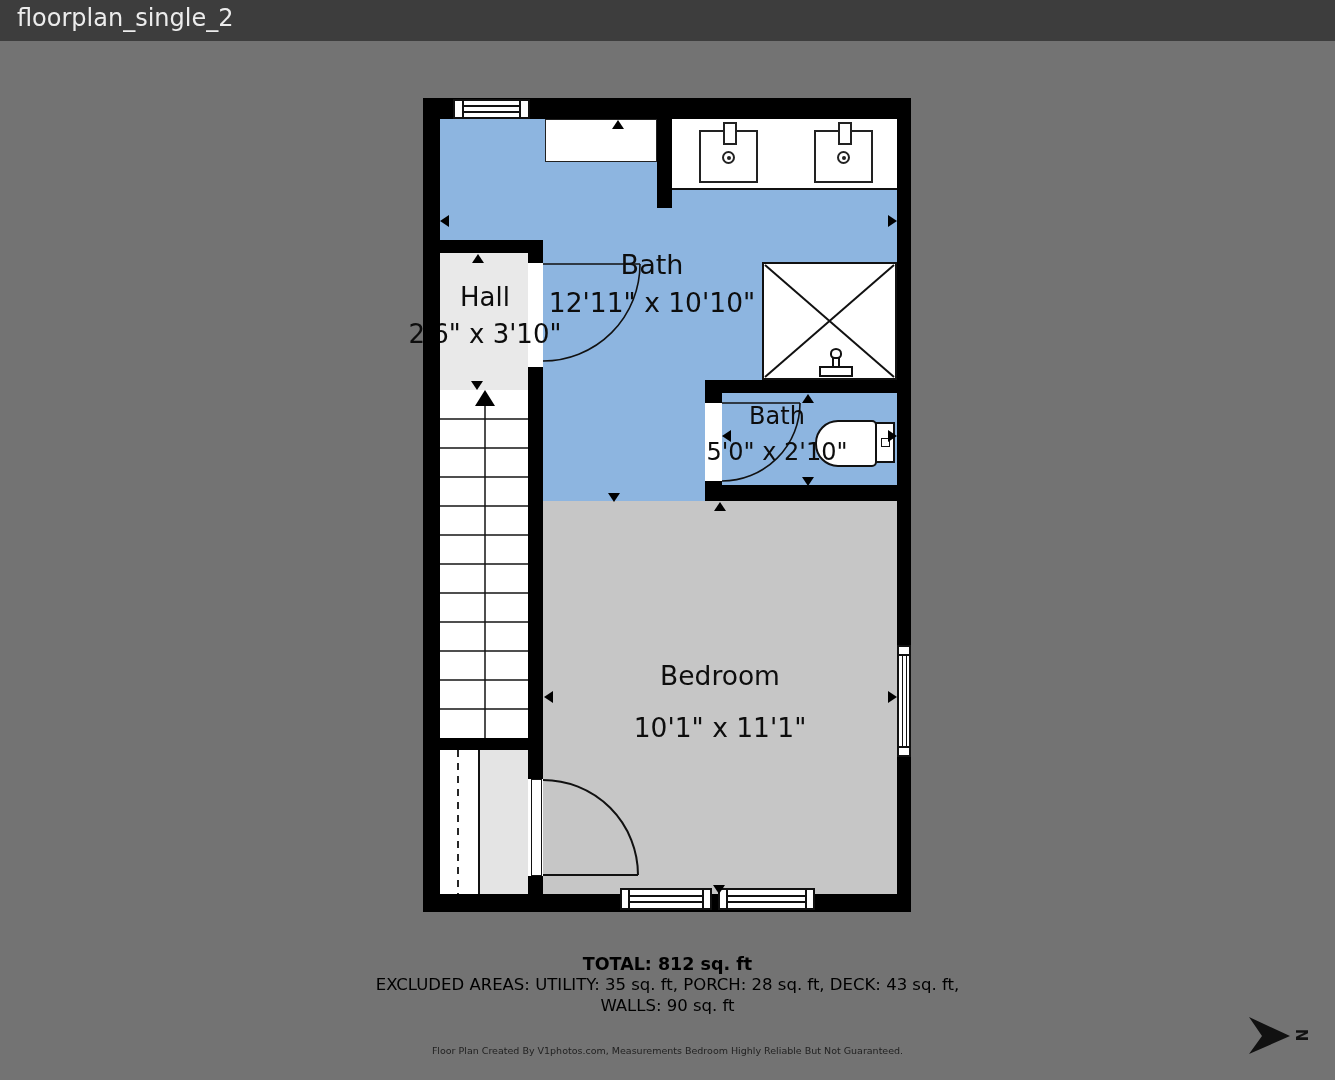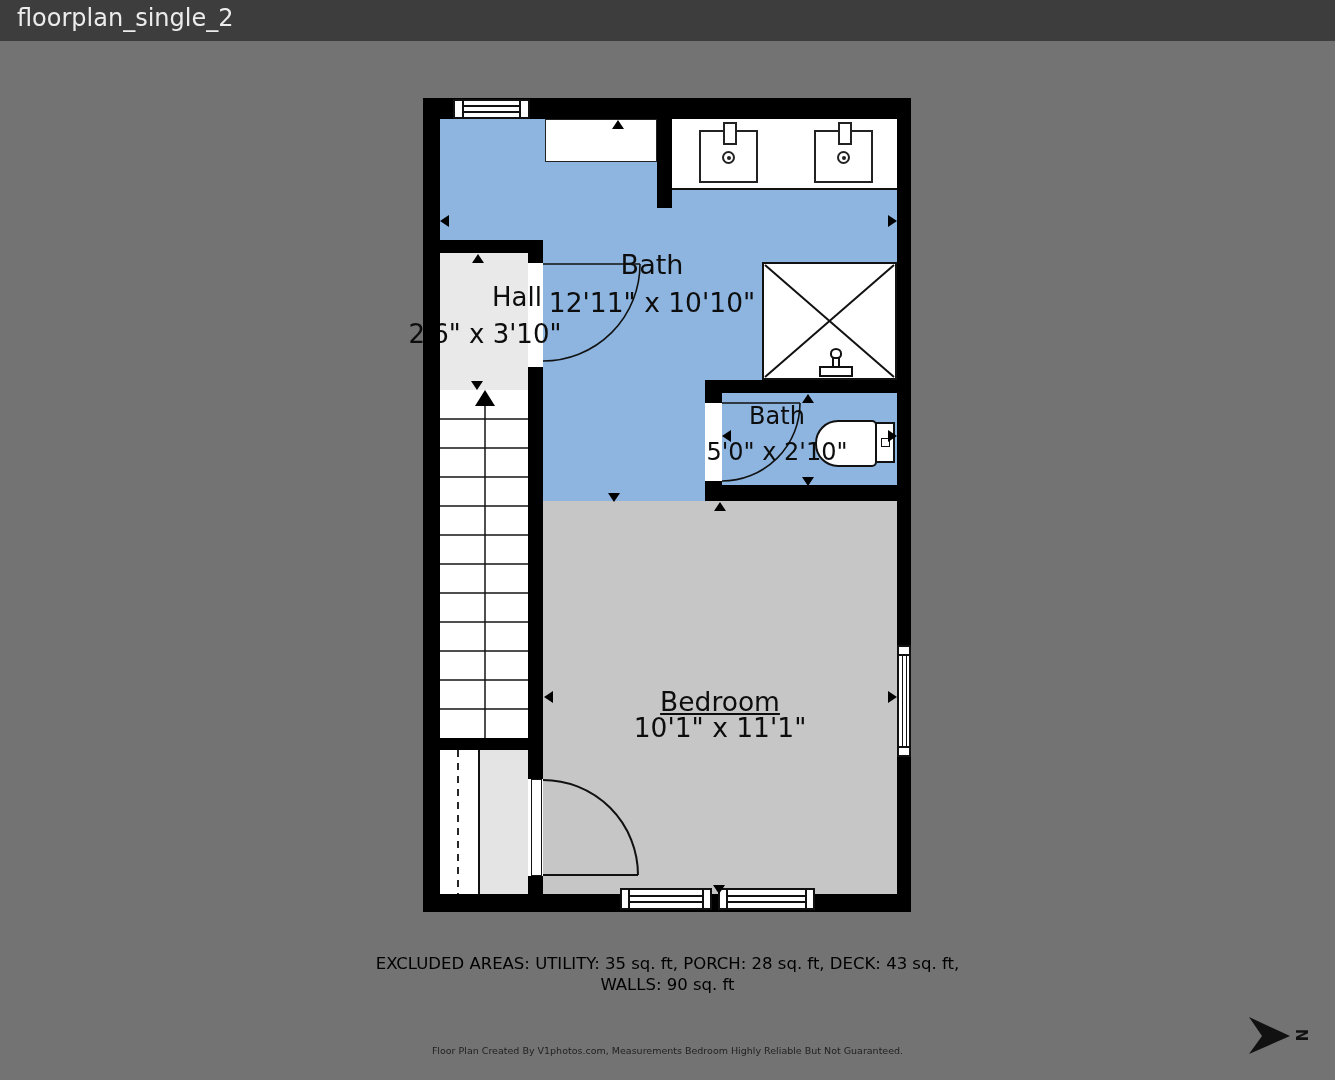--- a/index.html
+++ b/index.html
@@ -74,21 +74,21 @@
     <div class="fix" style="left:407px;top:250px;width:12px;height:11px;border:2px solid #111;border-radius:50% 50% 40% 40%;box-sizing:border-box;z-index:3;"></div>
 
     <div class="fix" style="left:392px;top:322px;width:62px;height:47px;border:2px solid #111;border-radius:23px 5px 5px 23px;box-sizing:border-box;z-index:3;"></div>
     <div class="fix" style="left:452px;top:324px;width:20px;height:41px;border:2px solid #111;box-sizing:border-box;z-index:3;"></div>
     <div class="fix" style="left:458px;top:340px;width:9px;height:9px;border:1.5px solid #111;box-sizing:border-box;z-index:3;"></div>
 
     <div class="doorway" style="left:105px;top:165px;width:15px;height:104px;"></div>
     <div class="doorway" style="left:105px;top:681px;width:15px;height:97px;"></div>
     <div class="doorway" style="left:282px;top:305px;width:17px;height:78px;"></div>
 
-    <div class="lbl-under" style="left:62px;top:184px;font-size:26px;margin-left:32px;">Hall</div>
+    <div class="lbl-under" style="left:62px;top:184px;font-size:26px;">Hall</div>
     <div class="lbl-under" style="left:62px;top:221px;font-size:26px;">2'6" x 3'10"</div>
     <div class="lbl-under" style="left:229px;top:151px;font-size:27px;">Bath</div>
     <div class="lbl-under" style="left:229px;top:189px;font-size:26.5px;">12'11" x 10'10"</div>
 
     <div class="wall" style="left:0;top:0;width:488px;height:21px;"></div>
     <div class="wall" style="left:0;top:0;width:17px;height:814px;"></div>
     <div class="wall" style="left:474px;top:0;width:14px;height:814px;"></div>
     <div class="wall" style="left:0;top:796px;width:488px;height:18px;"></div>
     <div class="wall" style="left:0;top:142px;width:120px;height:13px;"></div>
     <div class="wall" style="left:105px;top:142px;width:15px;height:23px;"></div>
@@ -169,25 +169,26 @@
     <div class="tri tl" style="left:299px;top:332px;"></div>
     <div class="tri tr" style="left:465px;top:332px;"></div>
     <div class="tri tu" style="left:291px;top:404px;"></div>
     <div class="tri td" style="left:290px;top:787px;"></div>
     <div class="tri tl" style="left:121px;top:593px;"></div>
     <div class="tri tr" style="left:465px;top:593px;"></div>
     <div class="stairs-arrow" style="left:52px;top:292px;"></div>
 
     <div class="lbl-over" style="left:354px;top:304px;font-size:24px;">Bath</div>
     <div class="lbl-over" style="left:354px;top:340px;font-size:24px;">5'0" x 2'10"</div>
-    <div class="lbl-over" style="left:297px;top:588px;font-size:26.5px;text-decoration:underline;">Bedroom</div>
+    <div class="lbl-over" style="left:297px;top:562px;font-size:26.5px;">Bedroom</div>
     <div class="lbl-over" style="left:297px;top:614px;font-size:26.5px;">10'1" x 11'1"</div>
   </div>
 
   <div class="summary">
+    <div class="total">TOTAL: 812 sq. ft</div>
     <div class="line">EXCLUDED AREAS: UTILITY: 35 sq. ft, PORCH: 28 sq. ft, DECK: 43 sq. ft,</div>
     <div class="line">WALLS: 90 sq. ft</div>
   </div>
   <div class="disclaimer">Floor Plan Created By V1photos.com, Measurements Bedroom Highly Reliable But Not Guaranteed.</div>
 
   <svg class="abs" style="left:1240px;top:1008px;z-index:2;" width="80" height="56" viewBox="0 0 80 56">
     <polygon points="50,28 9,9 22,28 9,46" fill="#111"></polygon>
   </svg>
   <span class="compass-n">N</span>
 

